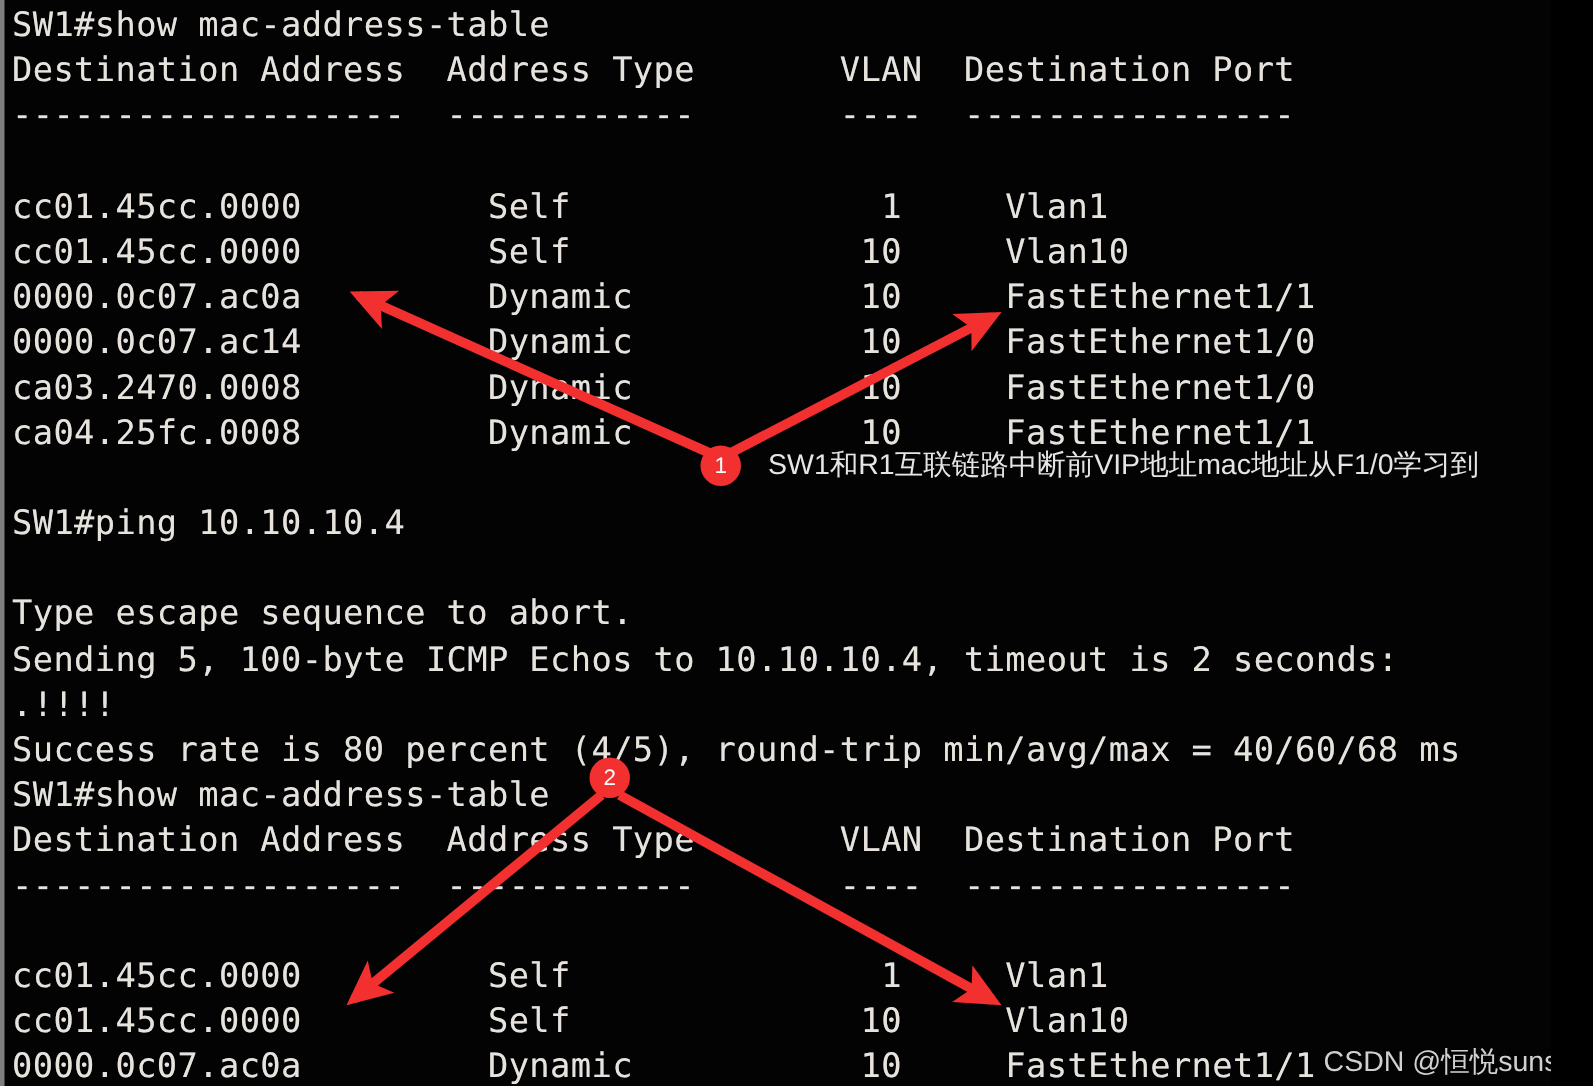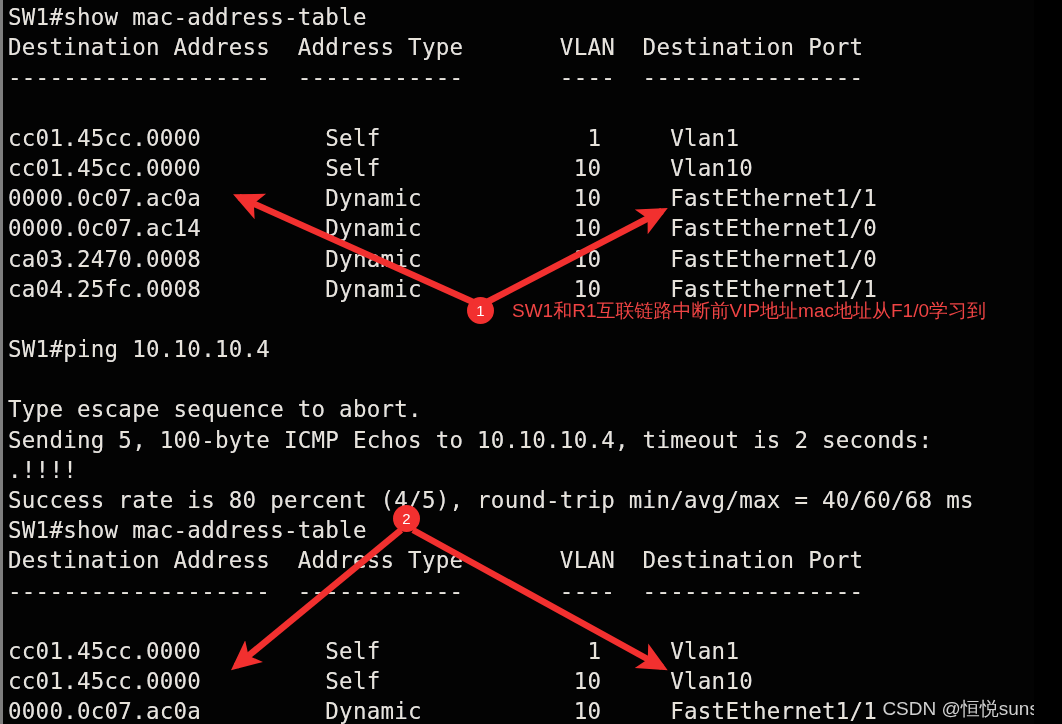--- a/index.html
+++ b/index.html
@@ -58,21 +58,21 @@
     font-family: "Liberation Sans", sans-serif;
     font-size: 15px;
     font-weight: 400;
     line-height: 27px;
     text-align: center;
     z-index: 5;
     pointer-events: auto;
   }
   .anno-text {
     position: absolute;
-    color: #ef4444;
+    color: #e5e5e5;
     font-family: "Liberation Sans", sans-serif;
     font-size: 19px;
     line-height: 24px;
     white-space: nowrap;
     z-index: 5;
     pointer-events: auto;
   }
   .watermark {
     position: absolute;
     right: 6px;

